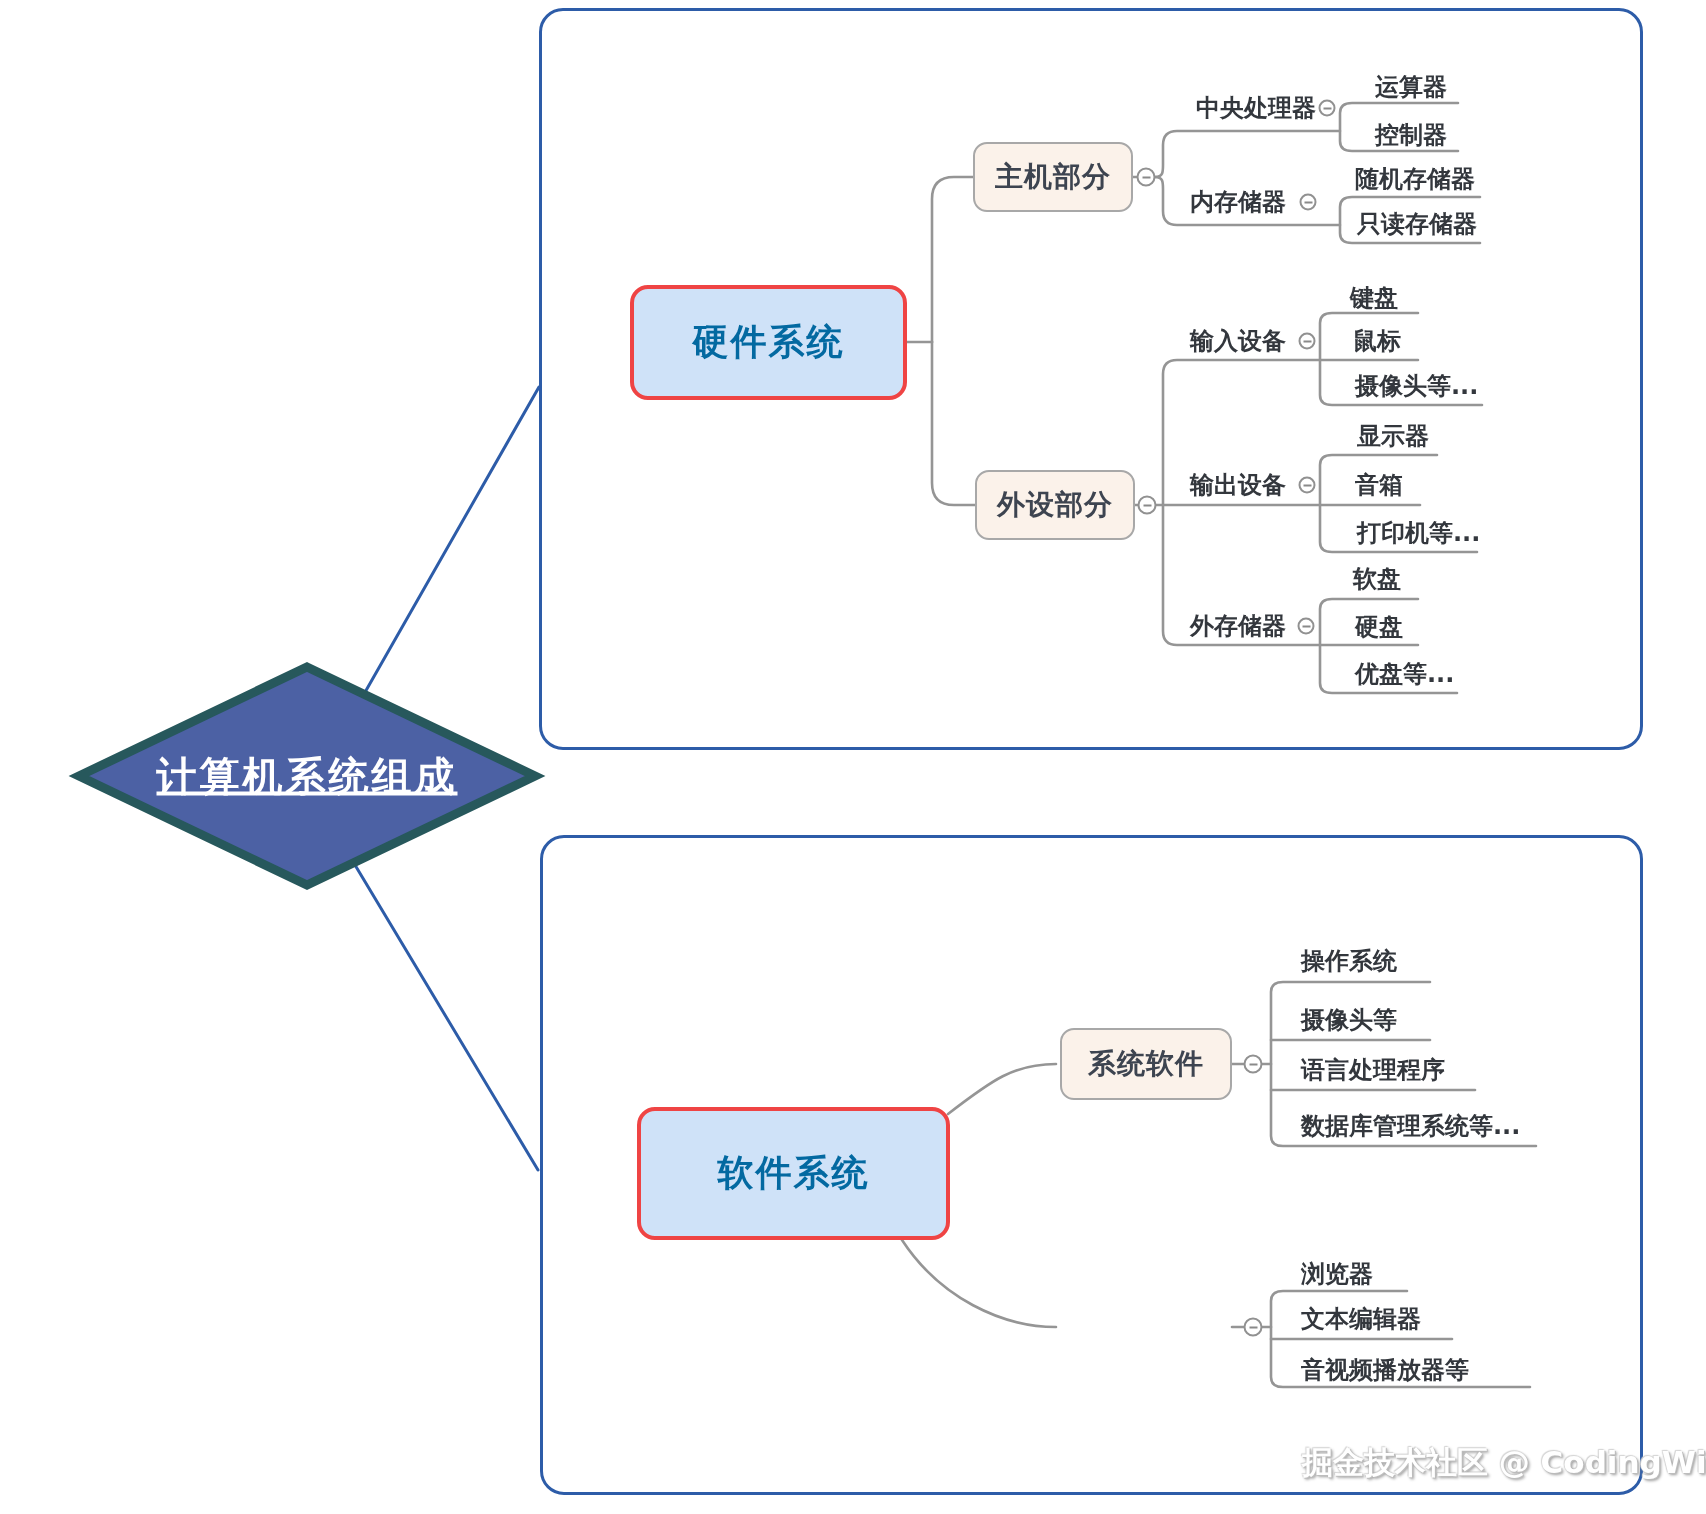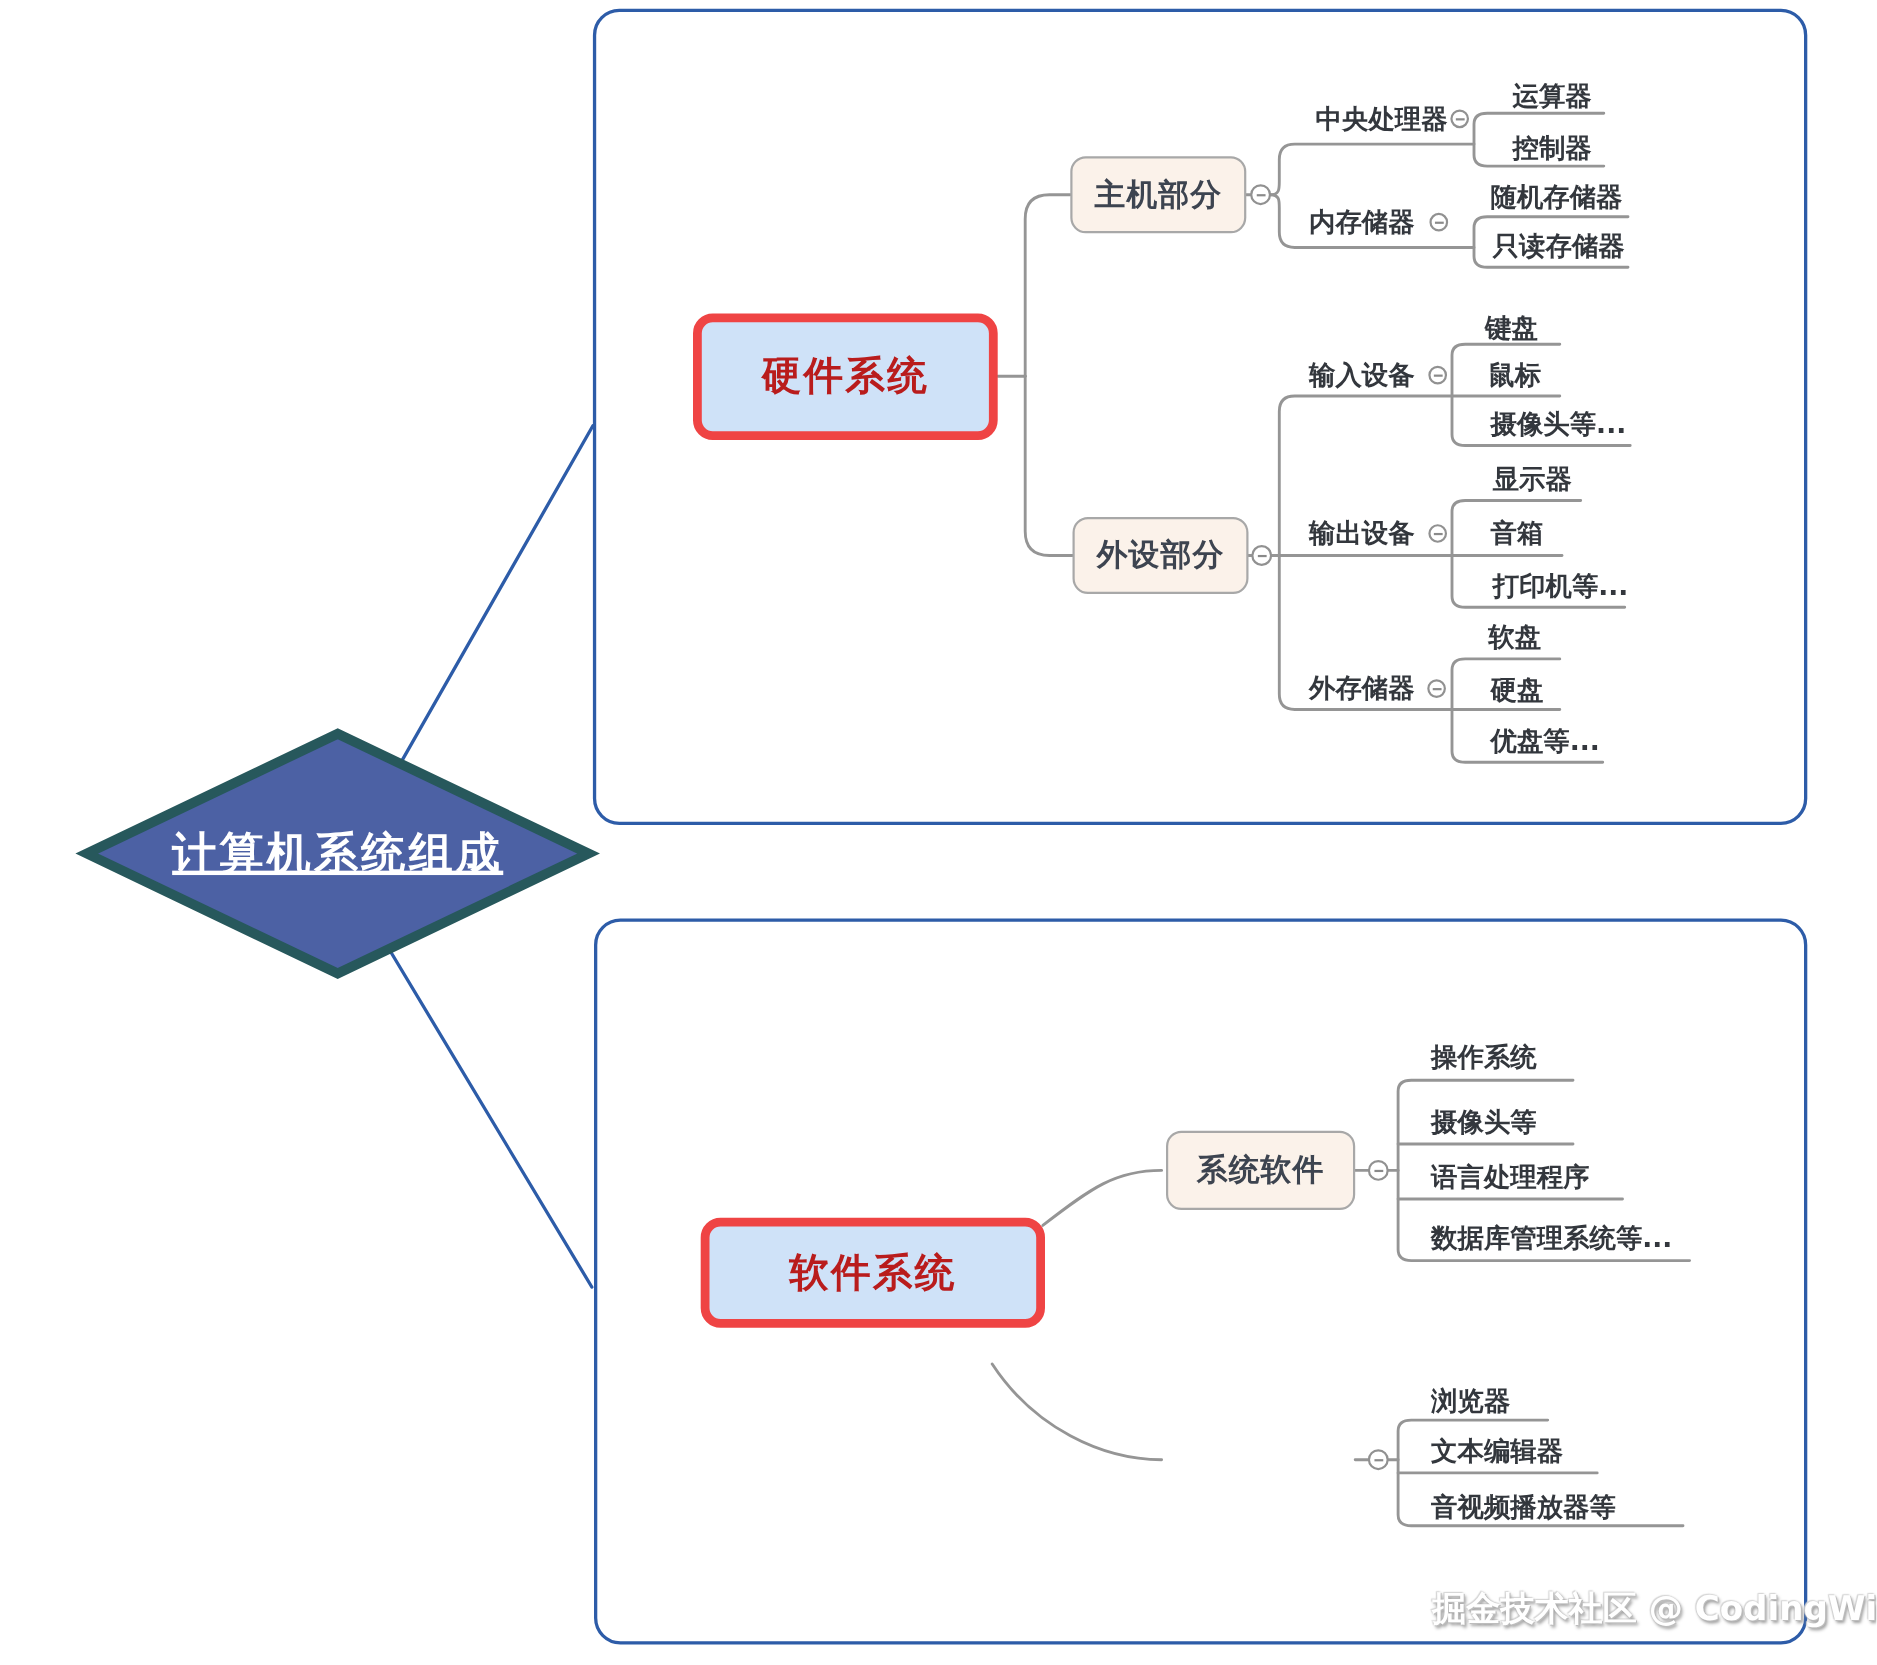--- a/index.html
+++ b/index.html
@@ -1,21 +1,21 @@
 <!DOCTYPE html>
 <html><head>
 <meta charset="utf-8">
 <style>
   html,body{margin:0;padding:0;background:#ffffff;}
   body{font-family:"DejaVu Sans","Liberation Sans",sans-serif;}
   .canvas{position:relative;width:1706px;height:1514px;background:#ffffff;overflow:hidden;}
   .svg-layer{position:absolute;left:0;top:0;z-index:1;}
   .container{position:absolute;border:3px solid #2d5ca8;border-radius:24px;box-sizing:border-box;z-index:0;background:transparent;}
   .node{position:absolute;display:flex;align-items:center;justify-content:center;box-sizing:border-box;z-index:3;}
-  .main-node{background:#cfe2f8;border:8px solid #ef4444;border-radius:18px;font-size:36px;font-weight:700;color:#b91c1c;letter-spacing:2px;}
+  .main-node{background:#cfe2f8;border:4px solid #ef4444;border-radius:18px;font-size:36px;font-weight:700;color:#0369a1;letter-spacing:2px;}
   .sub-node{background:#fbf2ea;border:2px solid #a8a8a8;border-radius:14px;font-size:28px;font-weight:700;color:#3d4450;letter-spacing:1px;}
   .txt{position:absolute;transform:translate(0,-50%);white-space:nowrap;font-size:24px;font-weight:600;color:#33373d;z-index:3;}
   .root-label{position:absolute;transform:translate(-50%,-50%);white-space:nowrap;font-size:40px;font-weight:700;color:#ffffff;letter-spacing:3px;z-index:4;}
   .collapse{position:absolute;transform:translate(-50%,-50%);background:#ffffff;border:2px solid #919191;border-radius:50%;display:flex;align-items:center;justify-content:center;z-index:5;box-sizing:border-box;}
   .collapse.lg{width:19px;height:19px;}
   .collapse.sm{width:17px;height:17px;}
   .collapse .dash{width:8px;height:2px;background:#8a8a8a;}
   .watermark{position:absolute;left:1302px;top:1442px;font-size:31px;font-weight:600;color:#ffffff;white-space:nowrap;z-index:6;
     text-shadow:1px 1px 0 #bdbdbd,2px 2px 3px #9e9e9e,-1px -1px 1px #d6d6d6,0 0 2px #c2c2c2;}
 </style>
@@ -67,21 +67,21 @@
       <path d="M 1407 1291 H 1283 Q 1271 1291 1271 1301 V 1377 Q 1271 1387 1283 1387 H 1530"></path>
       <path d="M 1271 1339 H 1452"></path>
     </g>
   </svg>
 
   <div class="root-label" style="left:307px;top:776px;text-decoration:underline;">计算机系统组成</div>
 
   <div class="node main-node" style="left:630px;top:285px;width:277px;height:115px;">
     <span>硬件系统</span>
   </div>
-  <div class="node main-node" style="left:637px;top:1107px;width:313px;height:100px;">
+  <div class="node main-node" style="left:637px;top:1107px;width:313px;height:133px;">
     <span>软件系统</span>
   </div>
 
   <div class="node sub-node" style="left:973px;top:142px;width:160px;height:70px;">
     <span>主机部分</span>
   </div>
   <div class="node sub-node" style="left:975px;top:470px;width:160px;height:70px;">
     <span>外设部分</span>
   </div>
 

